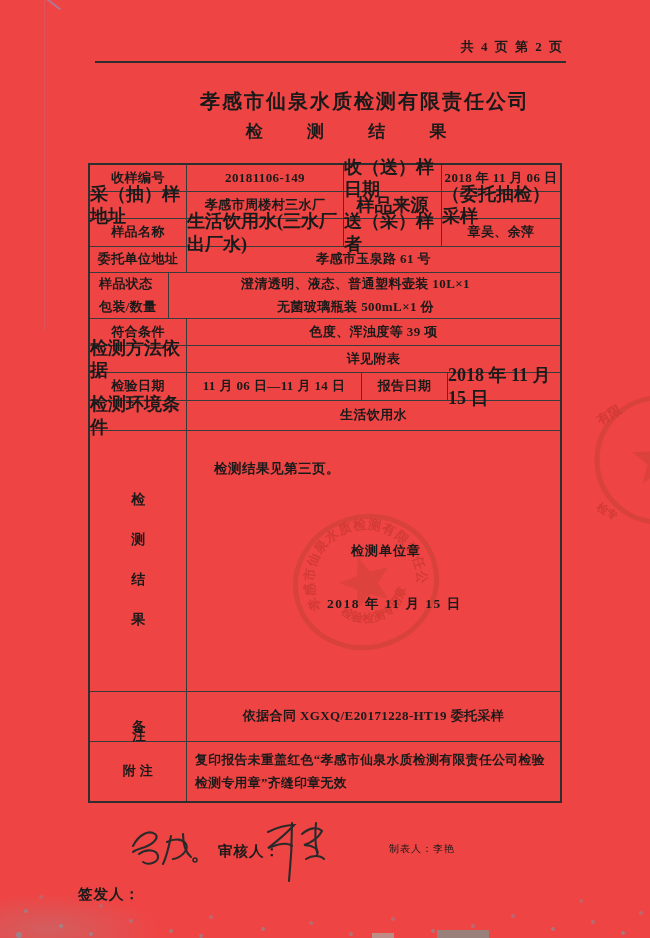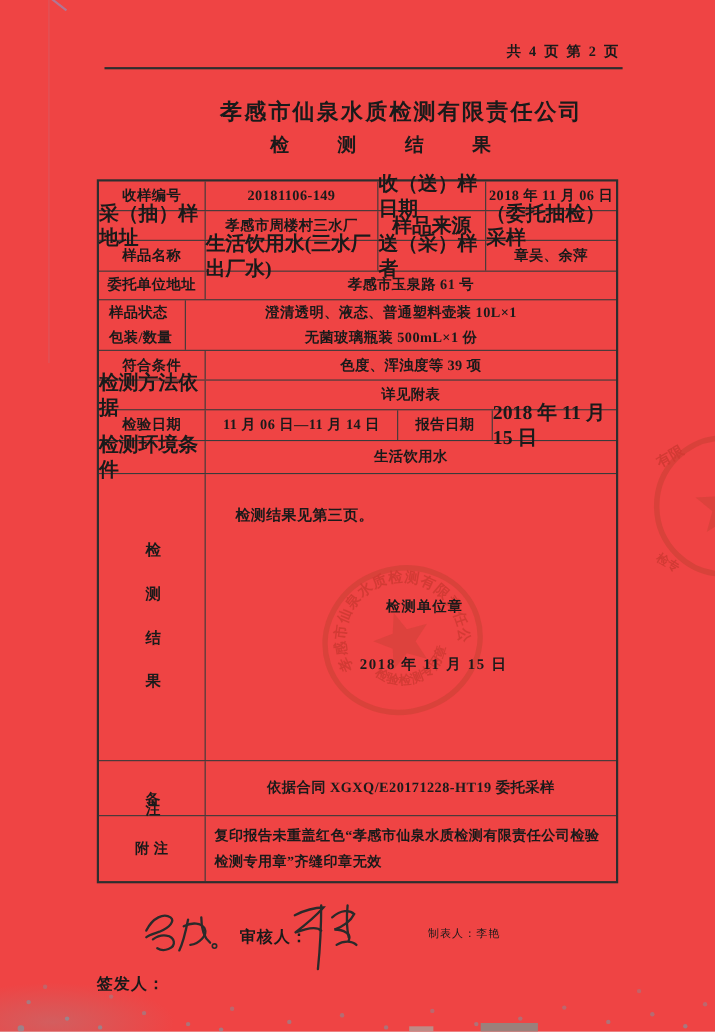--- a/index.html
+++ b/index.html
@@ -179,21 +179,21 @@
     <svg width="58" height="150" viewBox="0 0 58 150">
       <g opacity="0.9">
         <circle cx="67" cy="75" r="62" fill="none" stroke="#d6423a" stroke-width="5"></circle>
         <path d="M67,48 L74.1,66.3 L93.6,67.3 L78.4,79.7 L83.5,98.7 L67,88 L50.5,98.7 L55.6,79.7 L40.4,67.3 L59.9,66.3 Z" fill="#d6423a" opacity="0.85"></path>
         <text x="8" y="40" font-size="13" font-weight="bold" fill="#cf3a33" transform="rotate(-30 8 40)">有限</text>
         <text x="4" y="124" font-size="11" font-weight="bold" fill="#cf3a33" transform="rotate(30 4 124)">检专</text>
       </g>
     </svg>
   </div>
 
-  <div class="sig-label" style="left:88px;top:842px;margin-top:43px;">签发人：</div>
+  <div class="sig-label" style="left:78px;top:842px;margin-top:43px;">签发人：</div>
   <svg class="sig-svg" style="left:125px;top:826px;" width="80" height="44" viewBox="0 0 80 44">
     <g fill="none" stroke="#2a2a2a" stroke-width="2.1" stroke-linecap="round">
       <path d="M8,20 C14,8 24,4 30,8 C34,11 30,17 20,21 C14,23 10,24 8,26"></path>
       <path d="M14,28 C22,22 32,24 33,30 C34,36 24,40 18,36"></path>
       <path d="M46,10 C44,20 42,30 38,38"></path>
       <path d="M42,16 C50,12 58,13 61,18 C64,24 56,32 48,33"></path>
       <path d="M58,8 C58,16 60,26 66,31"></path>
       <circle cx="70" cy="34" r="2" stroke-width="1.5"></circle>
     </g>
   </svg>

